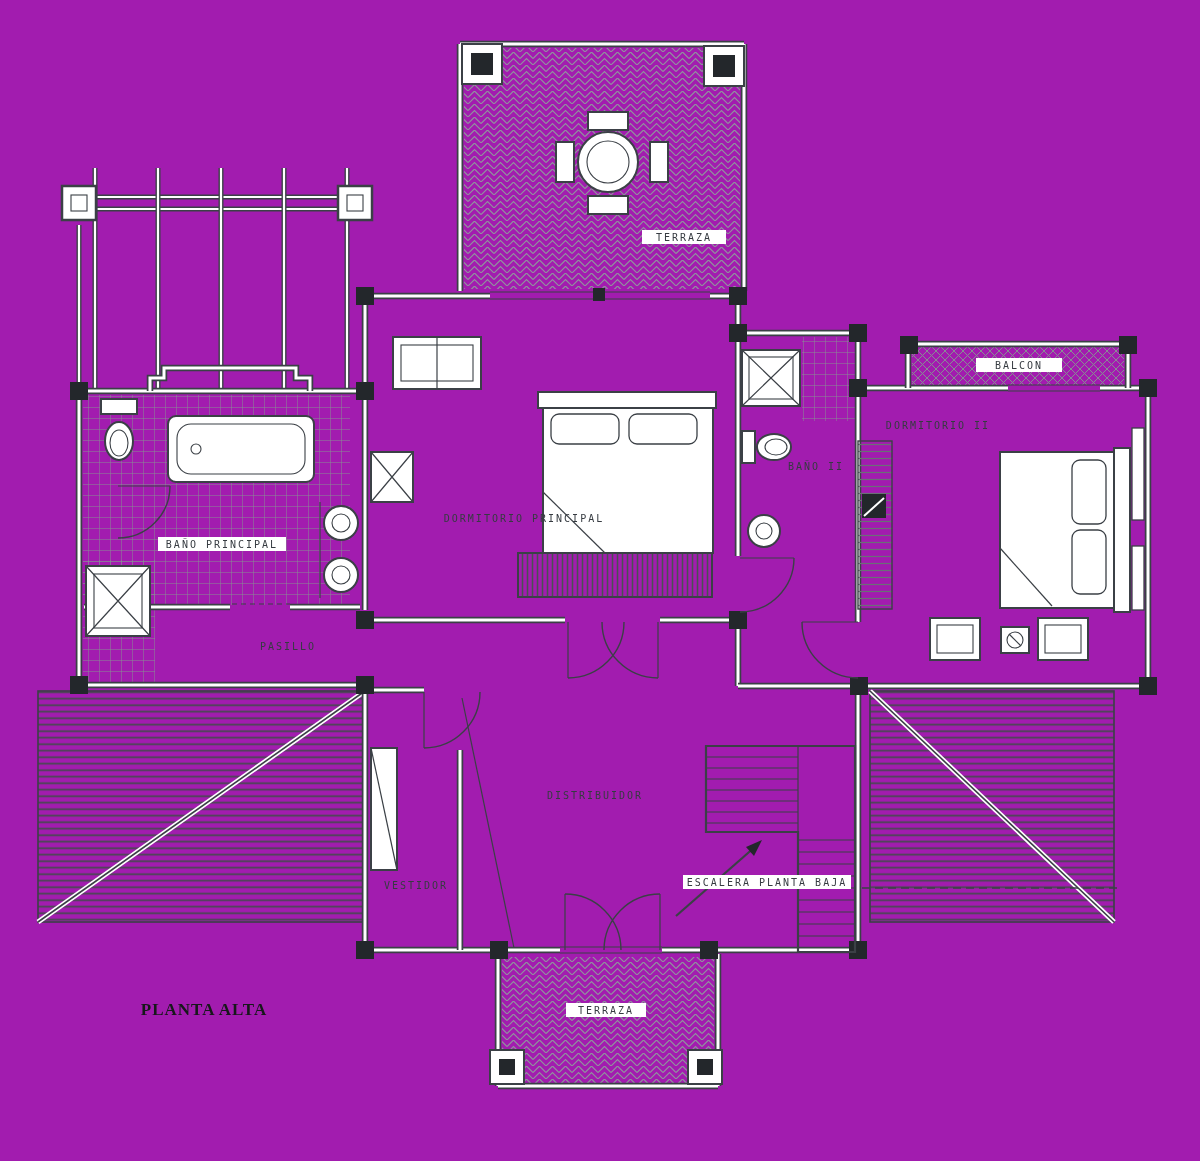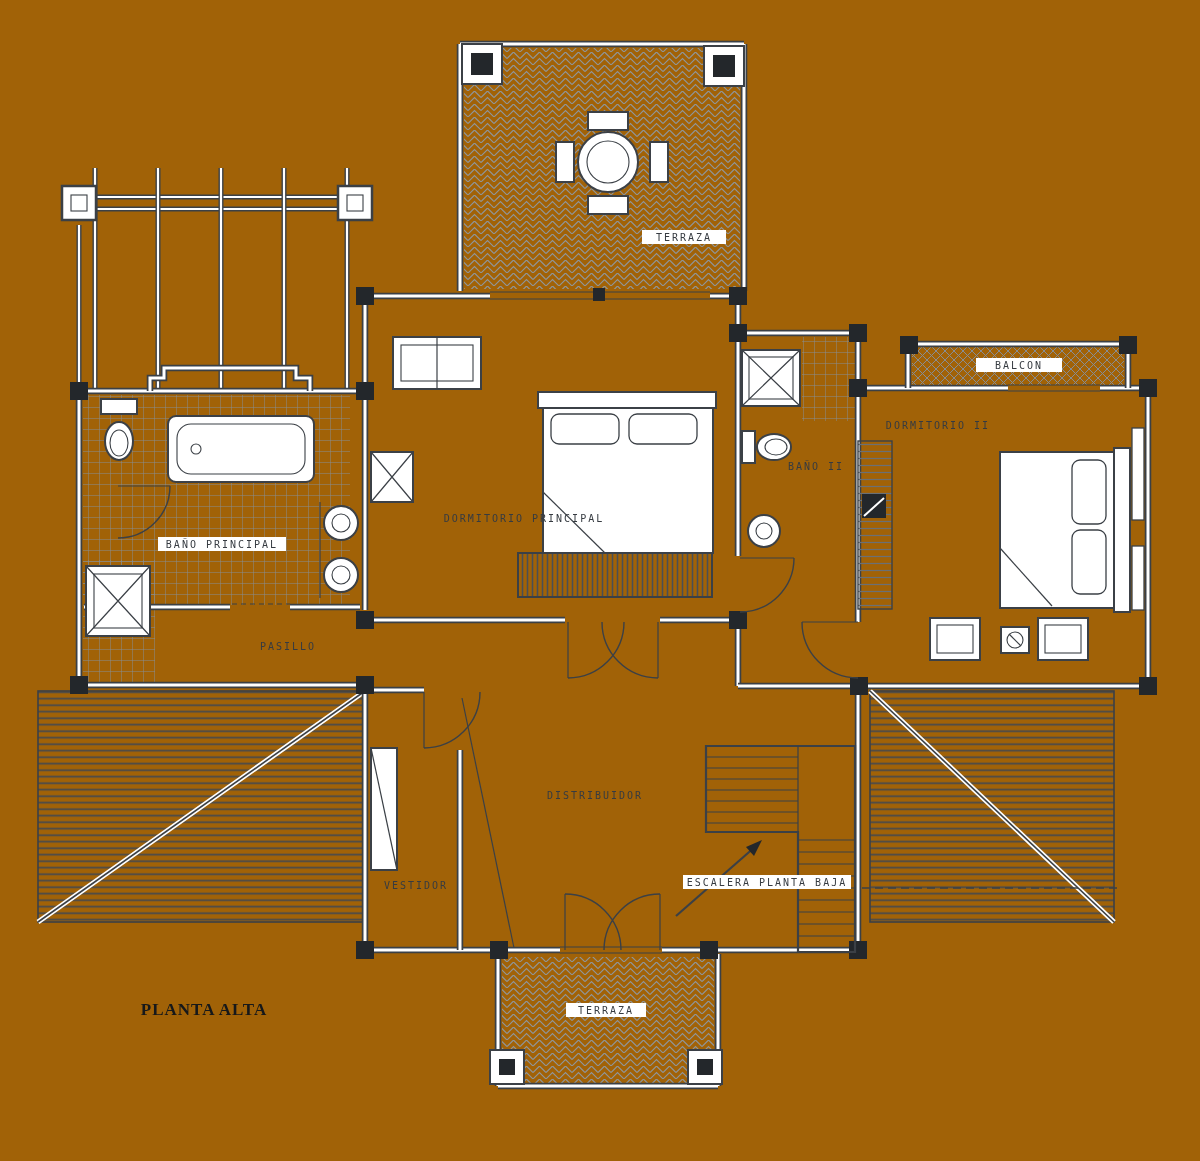--- a/index.html
+++ b/index.html
@@ -1,16 +1,16 @@
 <!DOCTYPE html>
 <html><head>
 <meta charset="utf-8">
 <style>
   html,body{margin:0;padding:0;background:#fdfdfd;}
-  .page{width:1200px;height:1161px;background:#a16207;position:relative;overflow:hidden;
+  .page{width:1200px;height:1161px;background:#a21caf;position:relative;overflow:hidden;
         font-family:"DejaVu Sans",sans-serif;}
   svg{display:block}
   
   .wO{fill:none;stroke:#3b4046;stroke-width:6.5;stroke-linecap:butt}
   .wI{fill:none;stroke:#ffffff;stroke-width:3}
   .bO{fill:none;stroke:#3b4046;stroke-width:5}
   .bI{fill:none;stroke:#ffffff;stroke-width:2.2}
   .w1{fill:none;stroke:#3b4046;stroke-width:2.2}
   .thin{fill:none;stroke:#3b4046;stroke-width:1.2}
   .arc{fill:none;stroke:#3b4046;stroke-width:1.4}

